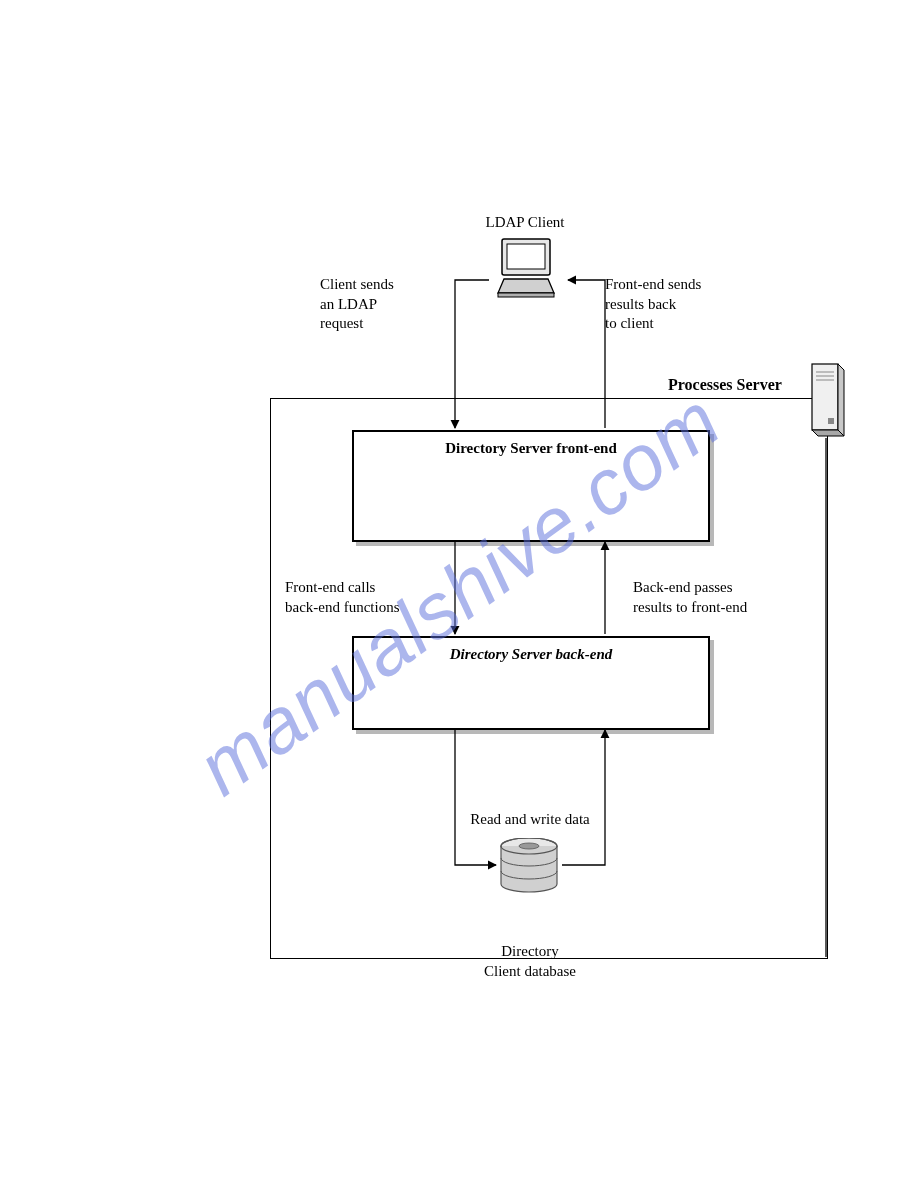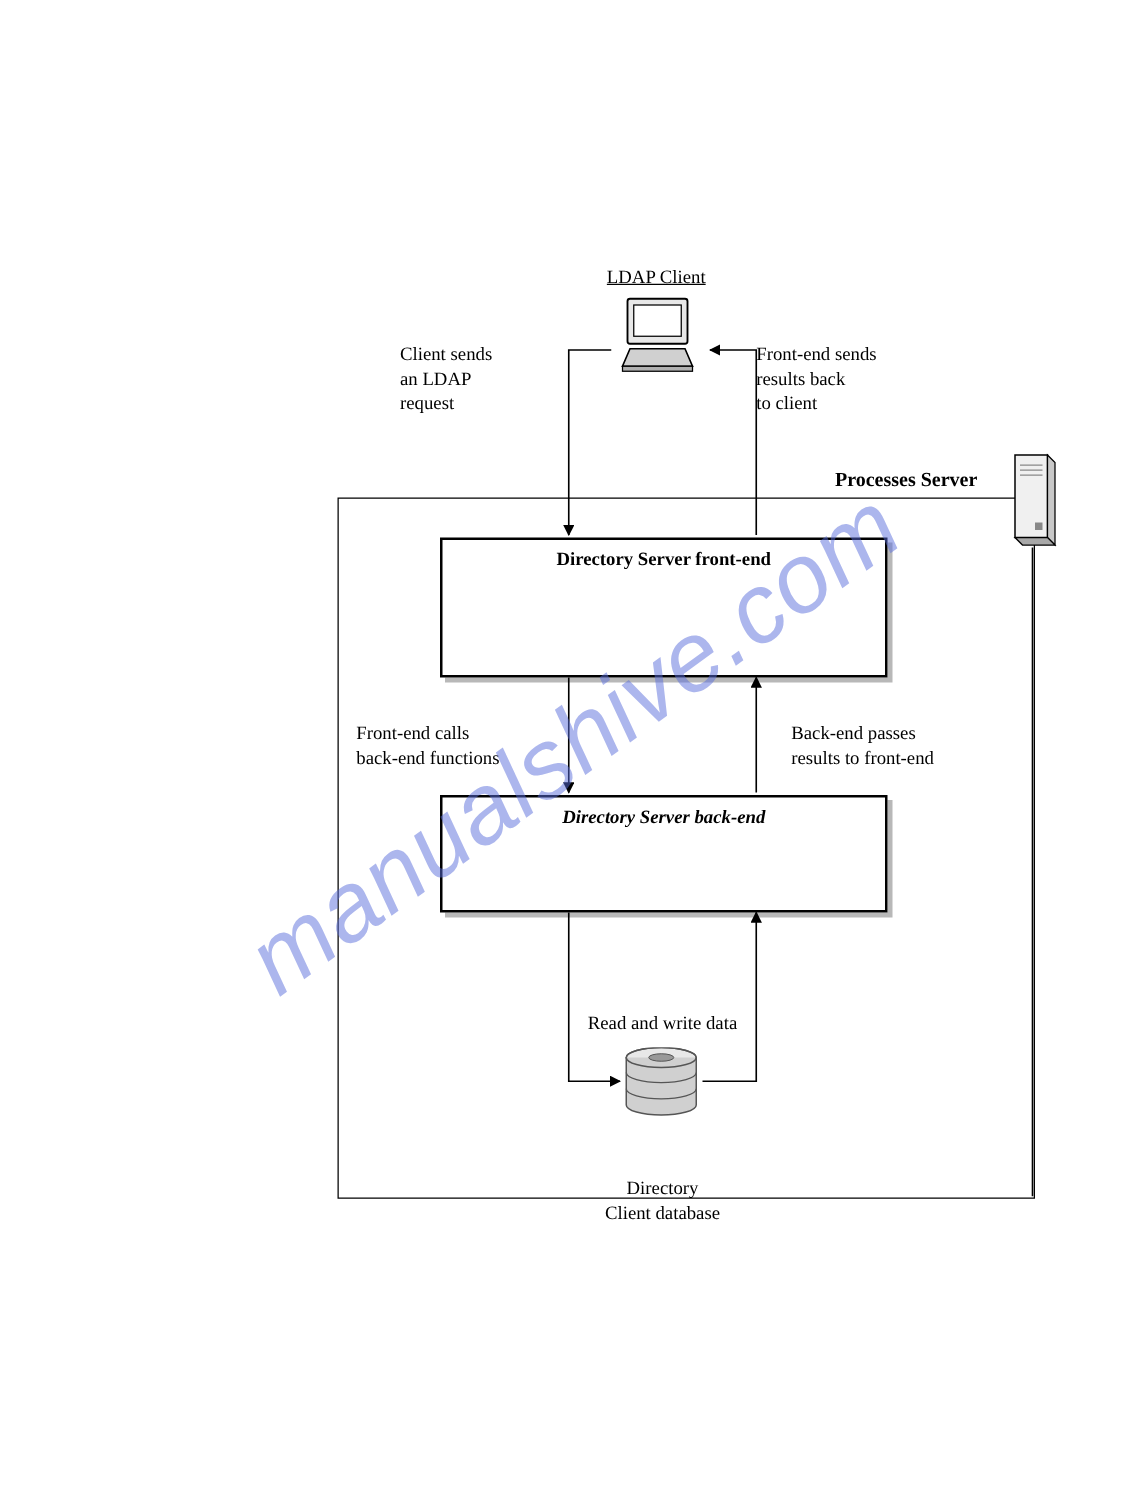--- a/index.html
+++ b/index.html
@@ -76,21 +76,21 @@
 </style>
 </head>
 <body>
 
 <div class="canvas">
 
   <div class="container-border" style="left:270px; top:398px; width:556px; height:559px;"></div>
 
   <div class="ds-title" style="left:668px; top:376px;">Processes Server</div>
 
-  <div class="label center" style="left:455px; top:213px; width:140px;text-decoration:underline;">LDAP Client</div>
+  <div class="label center" style="left:455px; top:213px; width:140px;">LDAP Client</div>
 
   <svg style="position:absolute; left:490px; top:237px; width:72px; height:64px;" viewBox="0 0 72 64">
     <rect x="12" y="2" width="48" height="36" rx="2" fill="#e8e8e8" stroke="#000" stroke-width="1.5"></rect>
     <rect x="17" y="7" width="38" height="25" fill="#fff" stroke="#000" stroke-width="1"></rect>
     <path d="M 14 42 L 58 42 L 64 56 L 8 56 Z" fill="#d0d0d0" stroke="#000" stroke-width="1.3"></path>
     <rect x="8" y="56" width="56" height="4" fill="#b0b0b0" stroke="#000" stroke-width="1"></rect>
   </svg>
 
   <svg style="position:absolute; left:808px; top:362px; width:38px; height:76px;" viewBox="0 0 38 76">
     <rect x="4" y="2" width="26" height="66" fill="#f0f0f0" stroke="#000" stroke-width="1.2"></rect>

